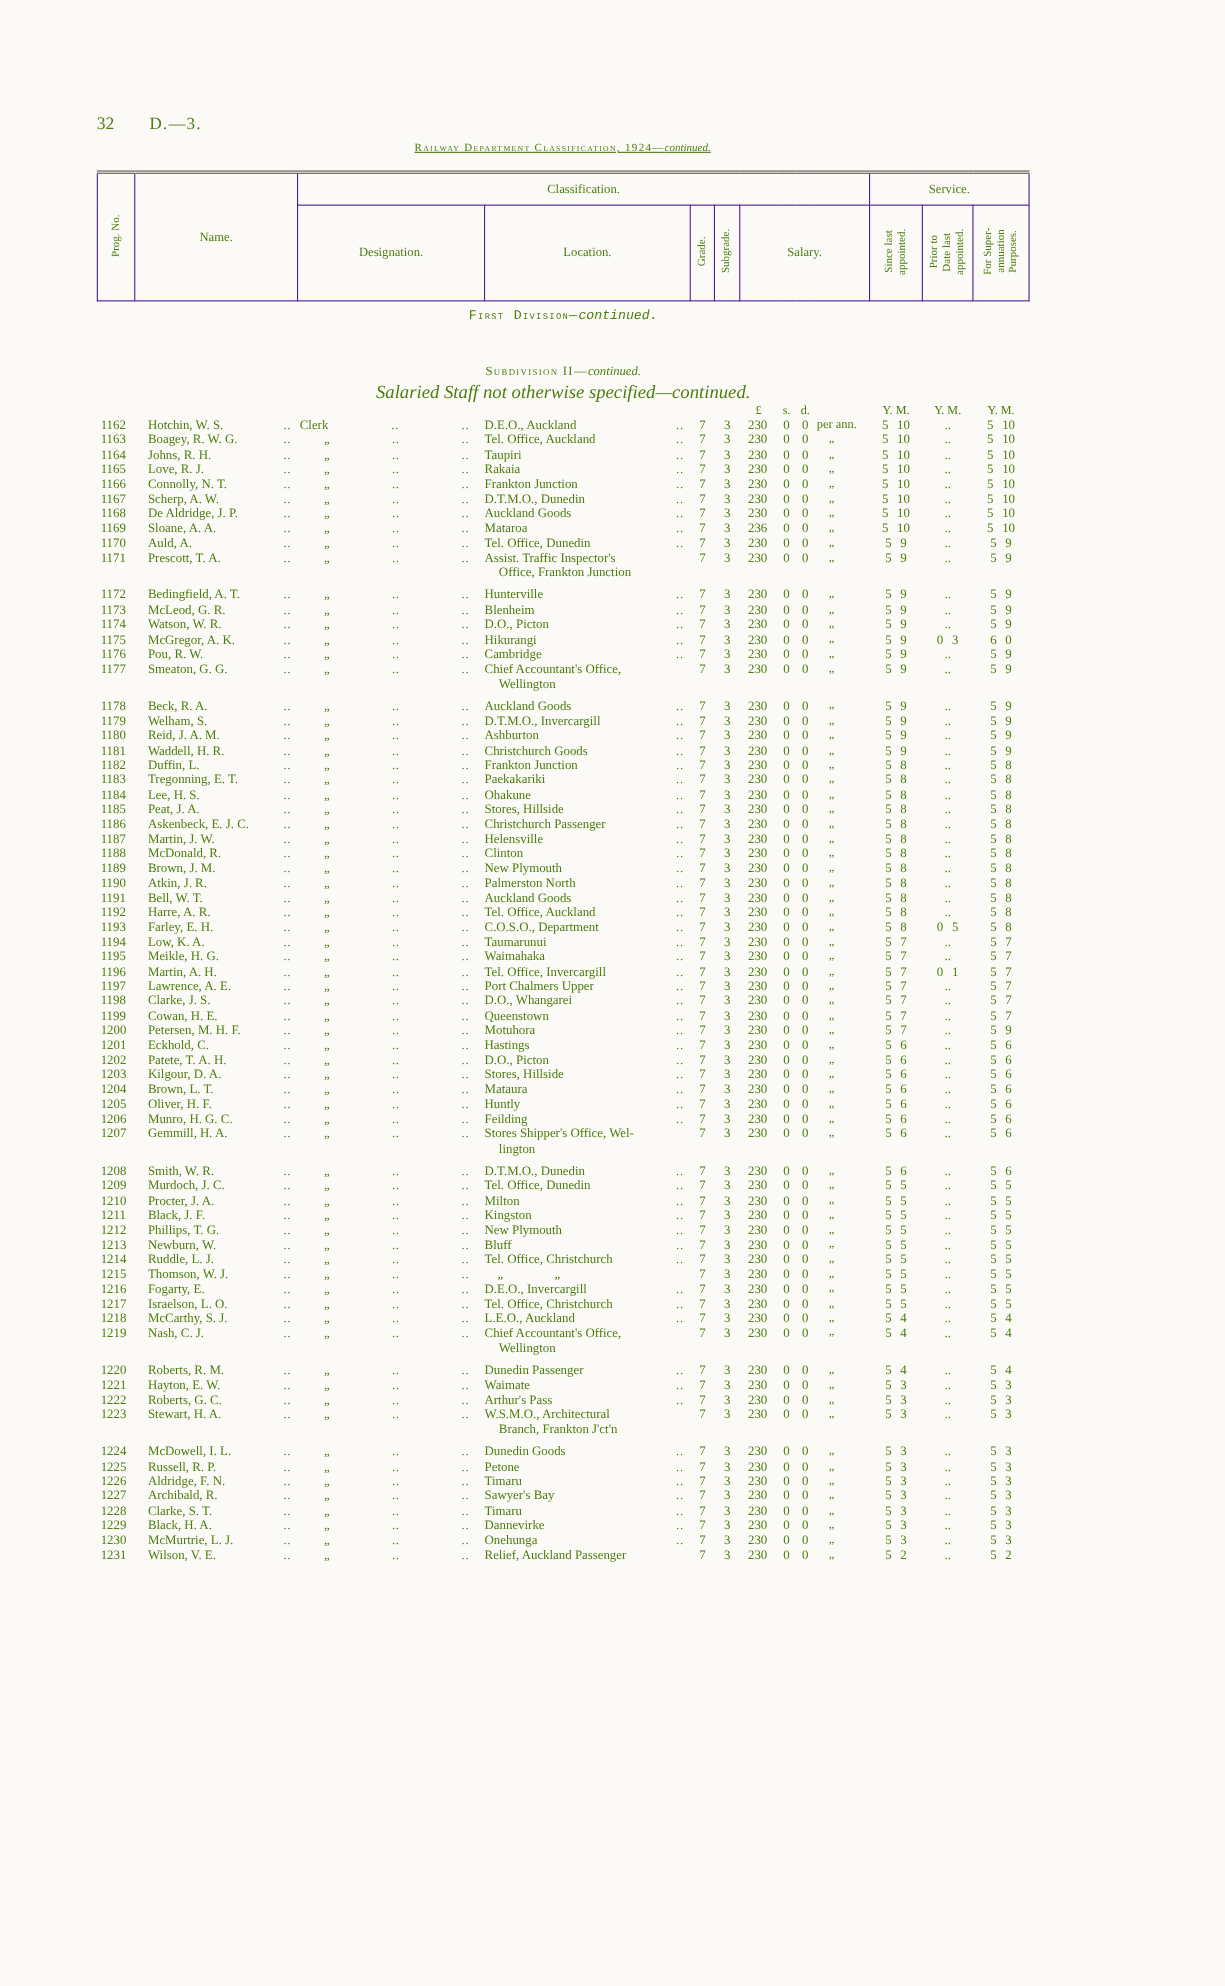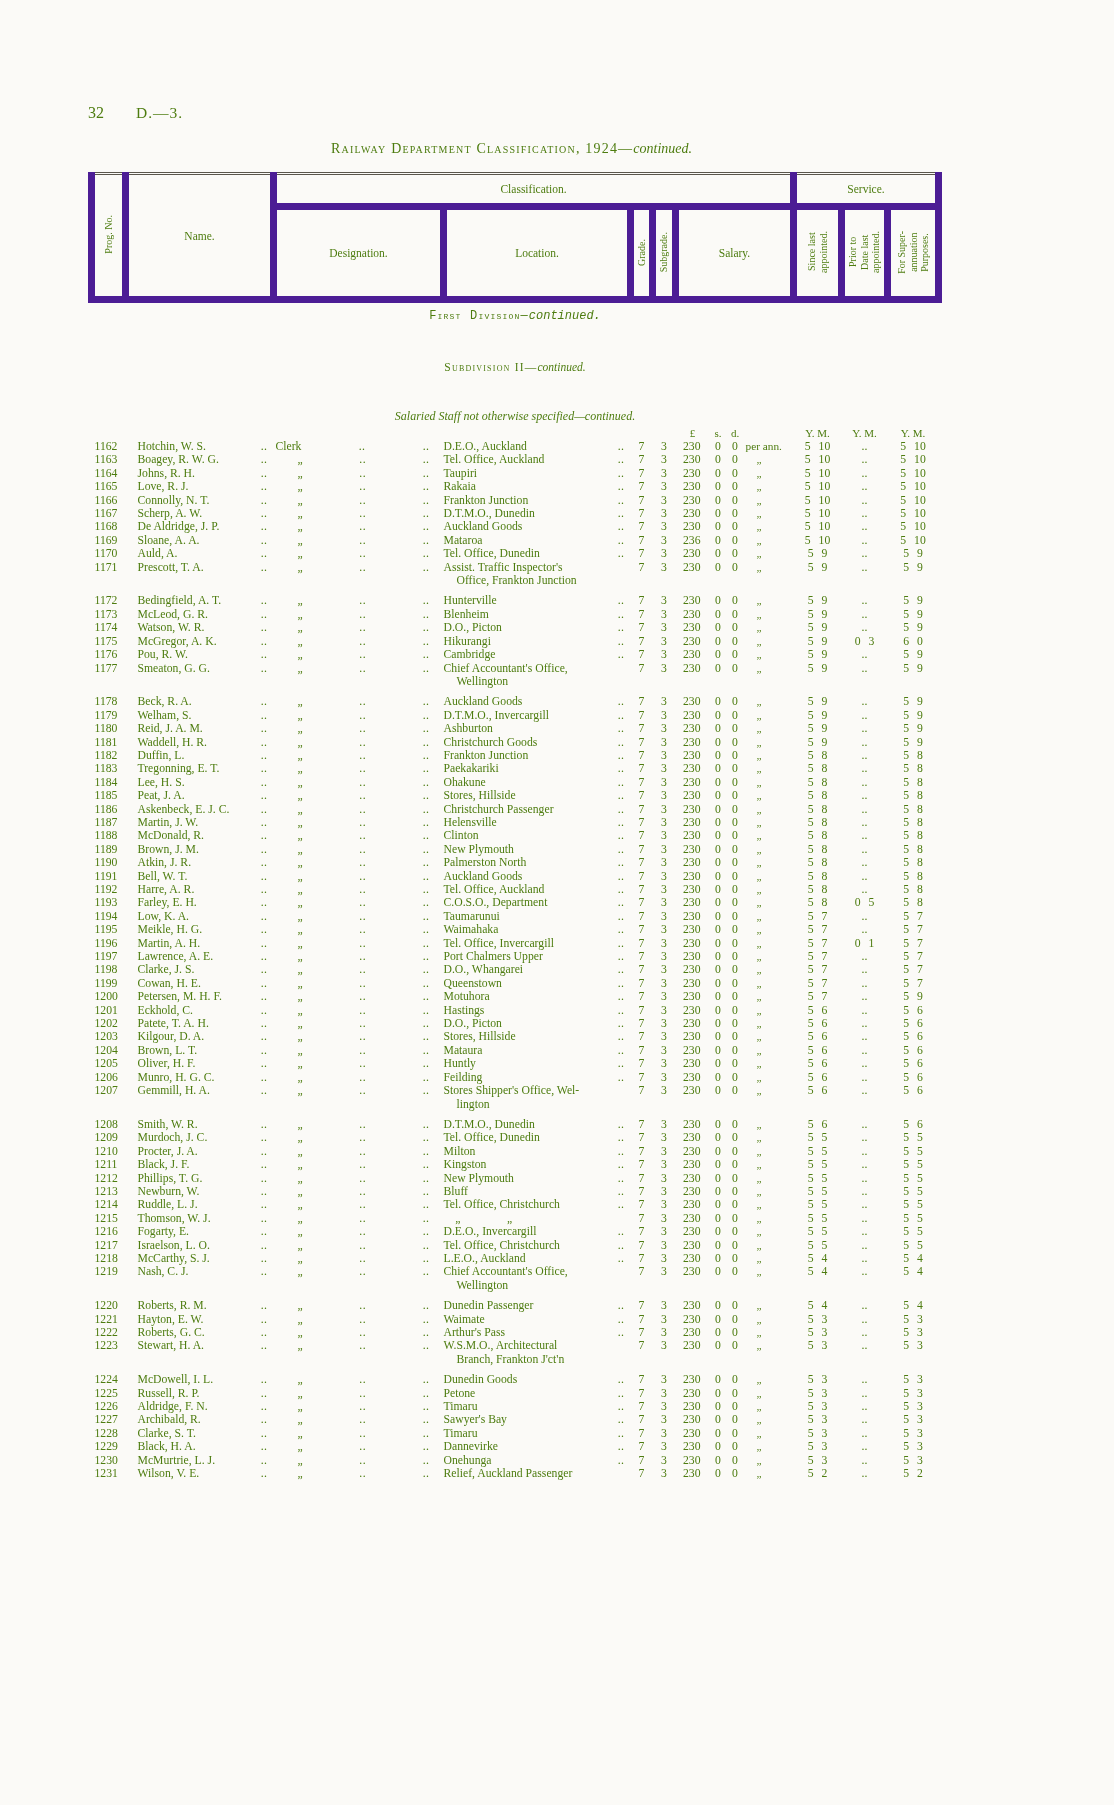--- a/index.html
+++ b/index.html
@@ -5,44 +5,44 @@
   html, body { margin: 0; padding: 0; background: #ffffff; }
   .page {
     width: 1114px; height: 1805px; position: relative;
     background: #fbfaf7; color: #4d7c0f; overflow: hidden;
     font-family: "Liberation Serif", "DejaVu Serif", serif;
   }
   .content { position: absolute; left: 88px; top: 0; width: 847px; }
   .topline { margin-top: 104px; position: relative; height: 20px; }
   .doc-ref { position: absolute; left: 48px; top: 0; font-size: 15.5px; letter-spacing: 1px; }
   .page-num { position: absolute; left: 0; right: 0; top: 0; text-align: left; font-size: 16px; font-family: Liberation Serif, serif; }
-  .title { margin-top: 17px; text-align: center; font-size: 14px; }
+  .title { margin-top: 5px; text-align: center; font-size: 10px; text-decoration: underline; }
   .sc { font-variant: small-caps; letter-spacing: 1.2px; }
   .it { font-style: italic; }
 
   table.cls {
     margin-top: 15px; border-collapse: collapse; table-layout: fixed;
     width: 847px;
   }
   table.cls th {
-    font-weight: normal; border: 7px solid #4c1d95; padding: 1px;
+    font-weight: normal; border: 1px solid #4c1d95; padding: 1px;
     vertical-align: middle; text-align: center;
   }
   tr.h1 th { height: 26px; font-size: 11.5px; border-top: 3px double #5a564c; }
   tr.h2 th { height: 84px; font-size: 11.5px; }
   .rot {
     writing-mode: vertical-rl; transform: rotate(180deg);
     white-space: pre-line; font-size: 10px; line-height: 11.5px;
     display: inline-block;
   }
   tbody td { font-size: 11.7px; line-height: 13.4px; vertical-align: top; padding: 0; border: none; }
   tr.sect td { text-align: center; padding-top: 6px; }
   .sec-l1 { font-size: 12px; line-height: 15px; font-family: Liberation Mono, monospace; }
   .sec-l2 { font-size: 11.5px; line-height: 14px; margin-top: 36px; }
-  .sec-l3 { font-size: 12px; line-height: 15px; padding-top: 4px; margin-top: 31px; }
+  .sec-l3 { font-size: 17px; line-height: 15px; padding-top: 4px; }
   tr.units td { text-align: center; font-size: 11px; height: 16px; vertical-align: bottom; }
 
   .c-no { text-align: left; padding-left: 3px; }
   .c-name { padding-left: 12px; }
   .cf { display: flex; justify-content: space-between; align-items: flex-start; }
   .c-name .cf { padding-right: 6px; }
   .c-desig { padding-left: 2px; }
   .c-desig .cf { padding-right: 14px; }
   .c-loc .cf { padding-right: 6px; }
   .loc-t { white-space: pre-line; padding-left: 13px; text-indent: -13px; }

